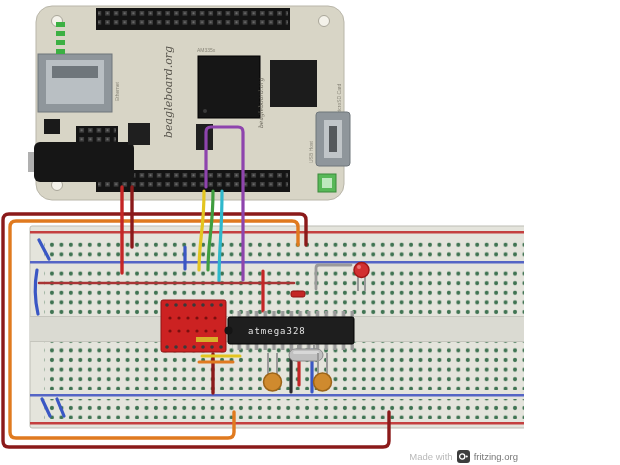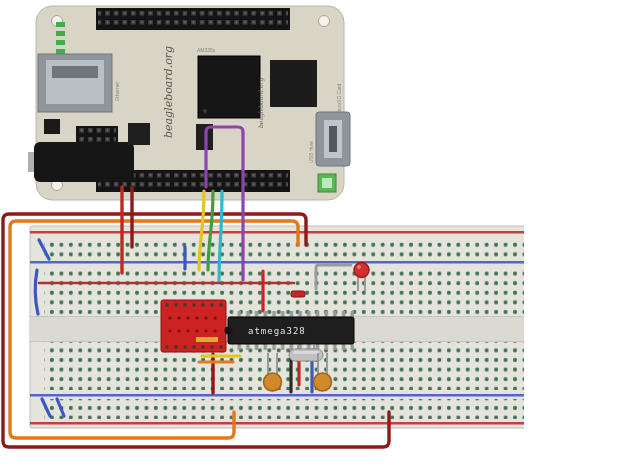--- a/index.html
+++ b/index.html
@@ -205,13 +205,24 @@
     <rect x="291" y="291" width="14" height="6" rx="2" fill="#c42626" stroke="#8f1212"></rect>
 
     <g>
       <path d="M358,291 V275 M365,291 V275" stroke="#9a9a9a" stroke-width="2" fill="none"></path>
       <circle cx="361.5" cy="270" r="7.5" stroke="#a01818" stroke-width="1.5" fill="#d23030"></circle>
       <circle cx="359" cy="267" r="2" fill="#ee8080" opacity="0.85"></circle>
     </g>
   </g>
 </svg>
 
+<div class="watermark">
+  <span>Made with</span>
+  <span class="fz-logo">
+    <svg width="13" height="13" viewBox="0 0 13 13">
+      <rect width="13" height="13" rx="3" fill="#3d3d3d"></rect>
+      <circle cx="5.2" cy="6.5" r="2.6" fill="none" stroke="#fff" stroke-width="1.3"></circle>
+      <circle cx="9.7" cy="6.5" r="1.1" fill="#fff"></circle>
+    </svg>
+  </span>
+  <span class="fz-brand">fritzing.org</span>
 </div>
+</div>
 
 </body></html>

